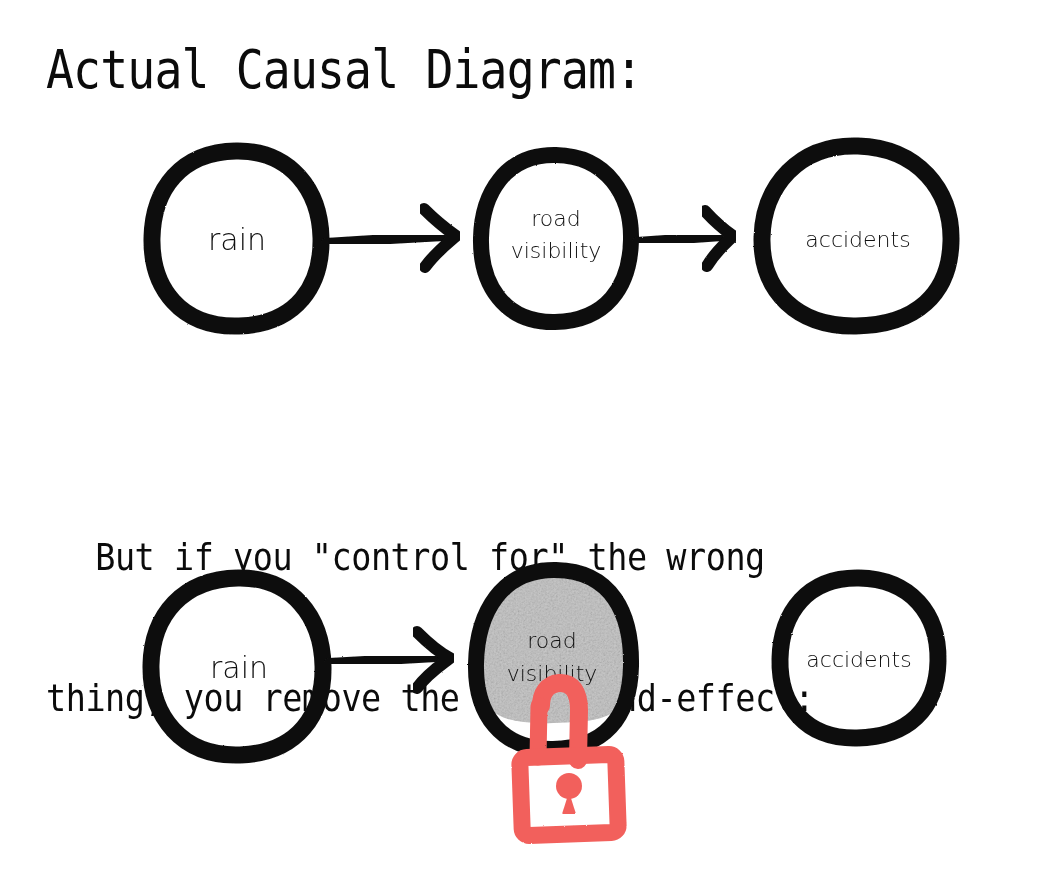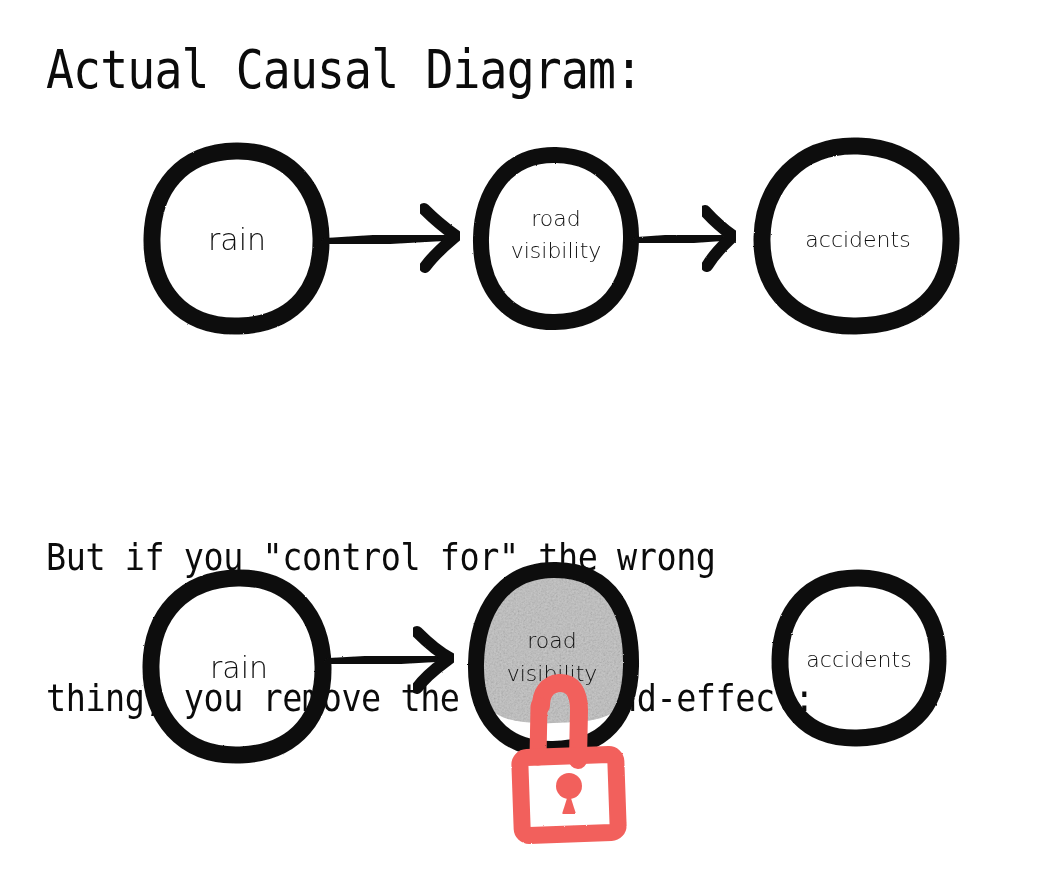--- a/index.html
+++ b/index.html
@@ -12,20 +12,21 @@
     height: 884px;
     position: relative;
     overflow: hidden;
     font-family: "DejaVu Sans Mono", "Liberation Mono", monospace;
     color: #0d0d0d;
   }
 
   .stage {
     position: absolute;
     inset: 0;
+    text-align: center;
   }
 
   
   .title-text {
     position: absolute;
     left: 46px;
     top: 38px;
     font-family: "DejaVu Sans Mono", "Liberation Mono", monospace;
     font-size: 54px;
     line-height: 64px;

